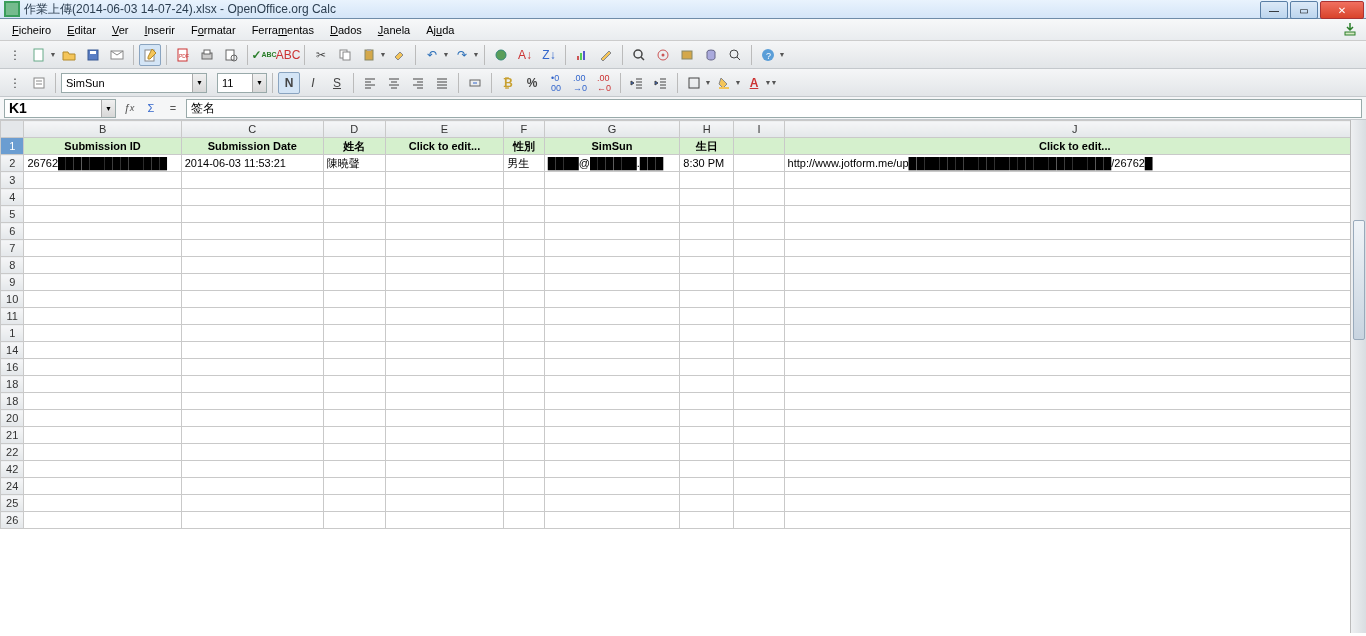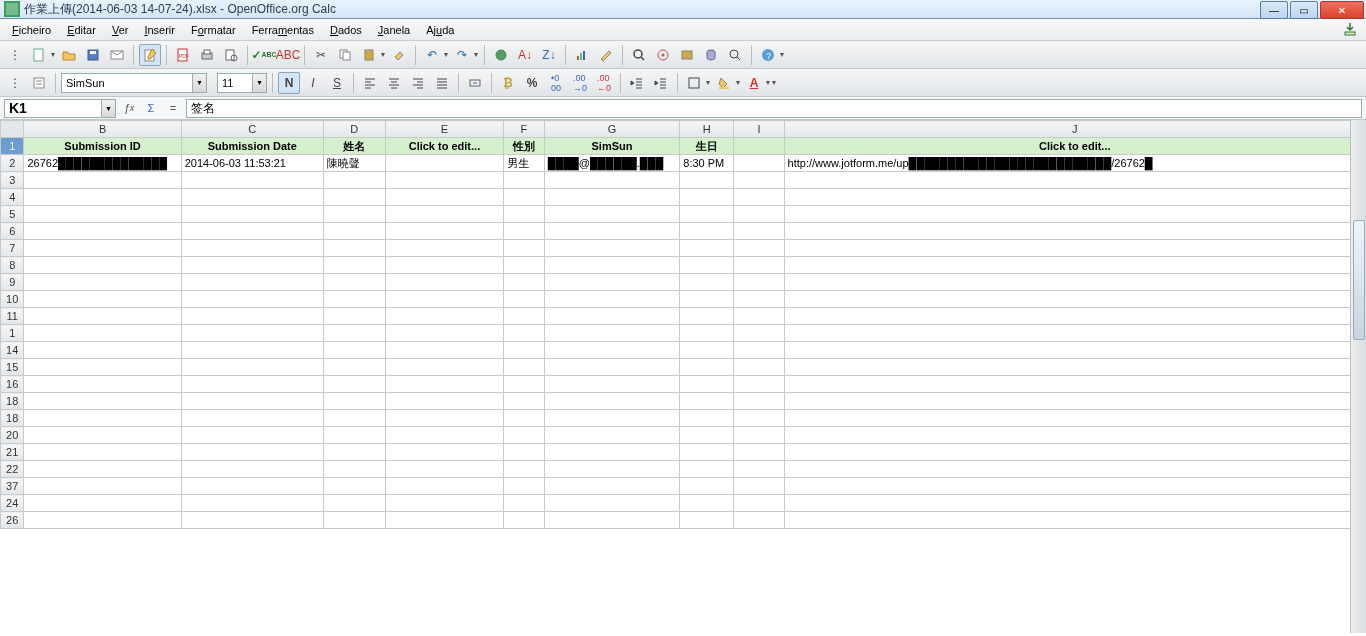--- a/index.html
+++ b/index.html
@@ -513,32 +513,20 @@
           <td></td>
           <td></td>
           <td></td>
           <td></td>
           <td></td>
           <td></td>
           <td></td>
           <td></td>
         </tr>
         <tr>
-          <th class="rowhdr">15</th>
-          <td></td>
-          <td></td>
-          <td></td>
-          <td></td>
-          <td></td>
-          <td></td>
-          <td></td>
-          <td></td>
-          <td></td>
-        </tr>
-        <tr>
           <th class="rowhdr">16</th>
           <td></td>
           <td></td>
           <td></td>
           <td></td>
           <td></td>
           <td></td>
           <td></td>
           <td></td>
           <td></td>
@@ -597,33 +585,45 @@
           <td></td>
           <td></td>
           <td></td>
           <td></td>
           <td></td>
           <td></td>
           <td></td>
           <td></td>
         </tr>
         <tr>
-          <th class="rowhdr">37</th>
+          <th class="rowhdr">42</th>
           <td></td>
           <td></td>
           <td></td>
           <td></td>
           <td></td>
           <td></td>
           <td></td>
           <td></td>
           <td></td>
         </tr>
         <tr>
           <th class="rowhdr">24</th>
+          <td></td>
+          <td></td>
+          <td></td>
+          <td></td>
+          <td></td>
+          <td></td>
+          <td></td>
+          <td></td>
+          <td></td>
+        </tr>
+        <tr>
+          <th class="rowhdr">25</th>
           <td></td>
           <td></td>
           <td></td>
           <td></td>
           <td></td>
           <td></td>
           <td></td>
           <td></td>
           <td></td>
         </tr>

